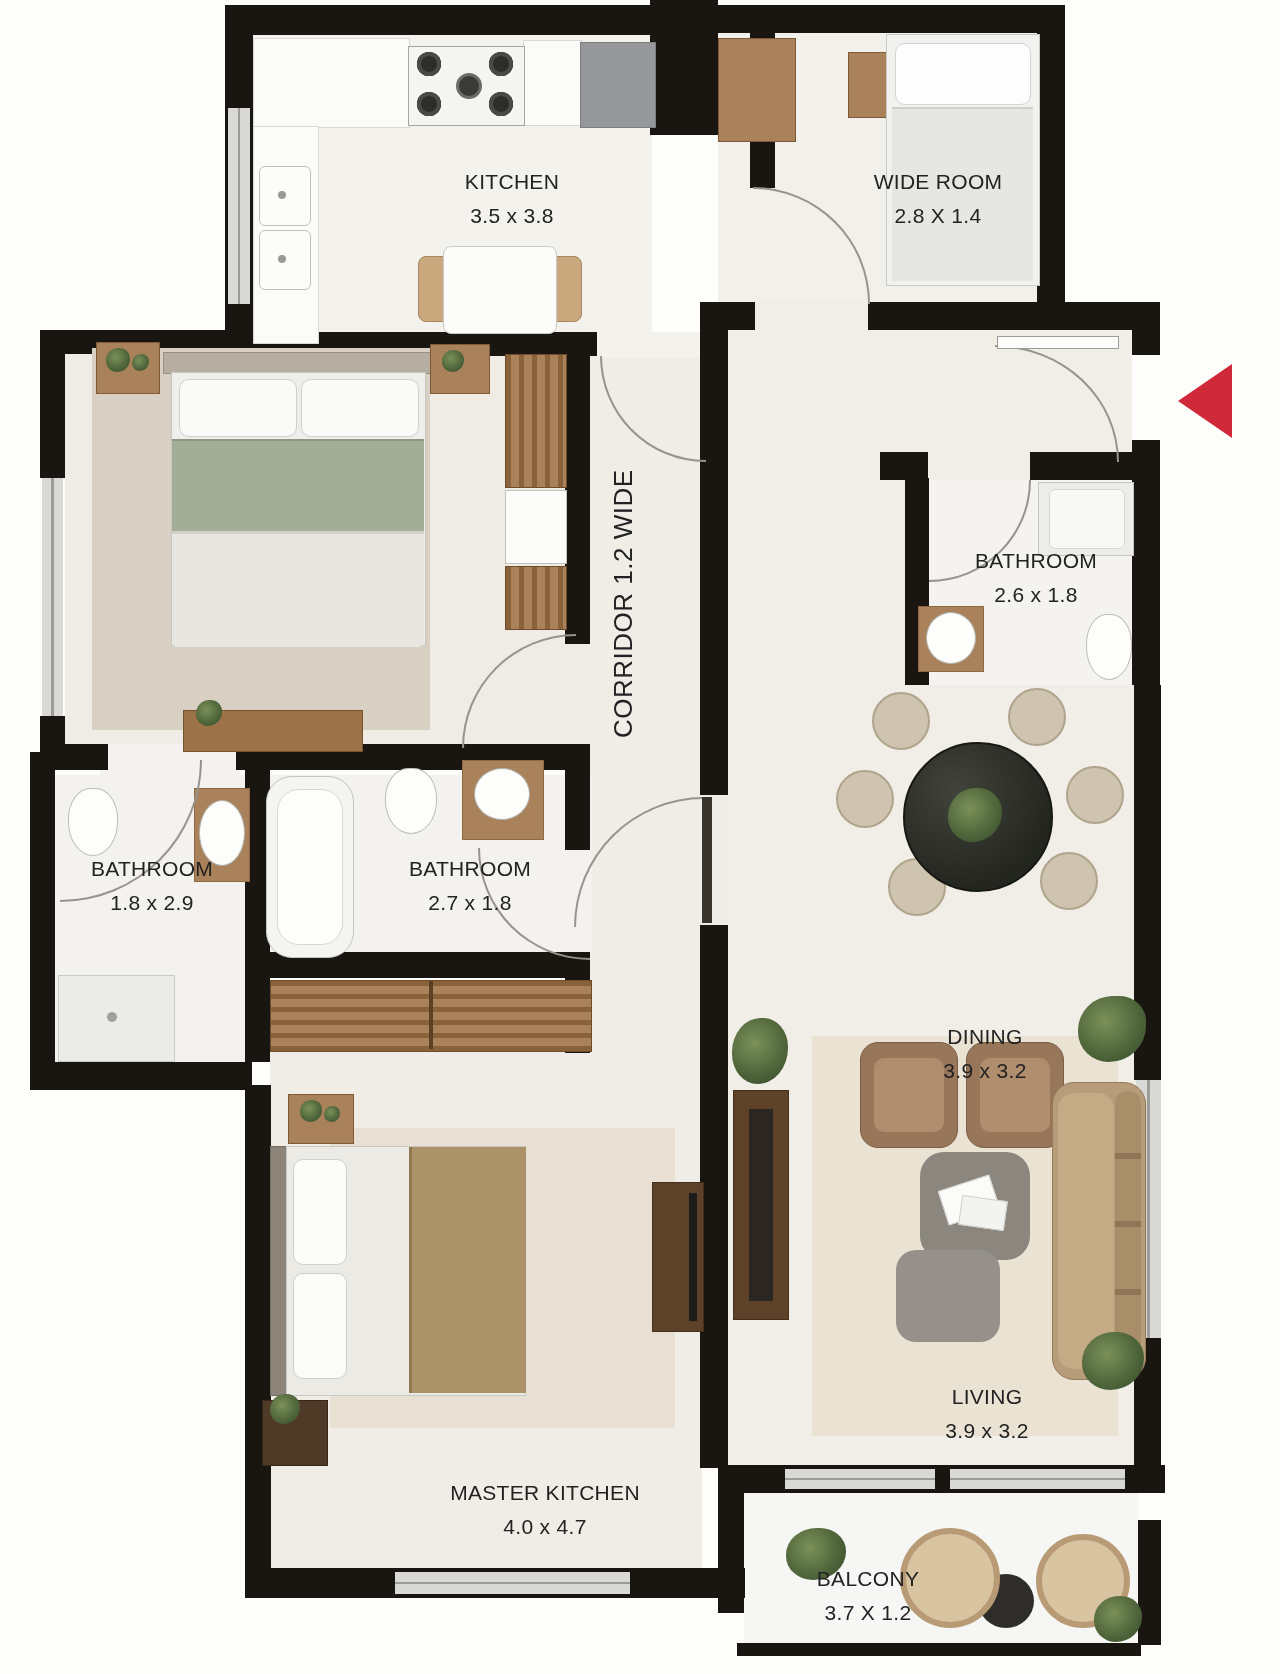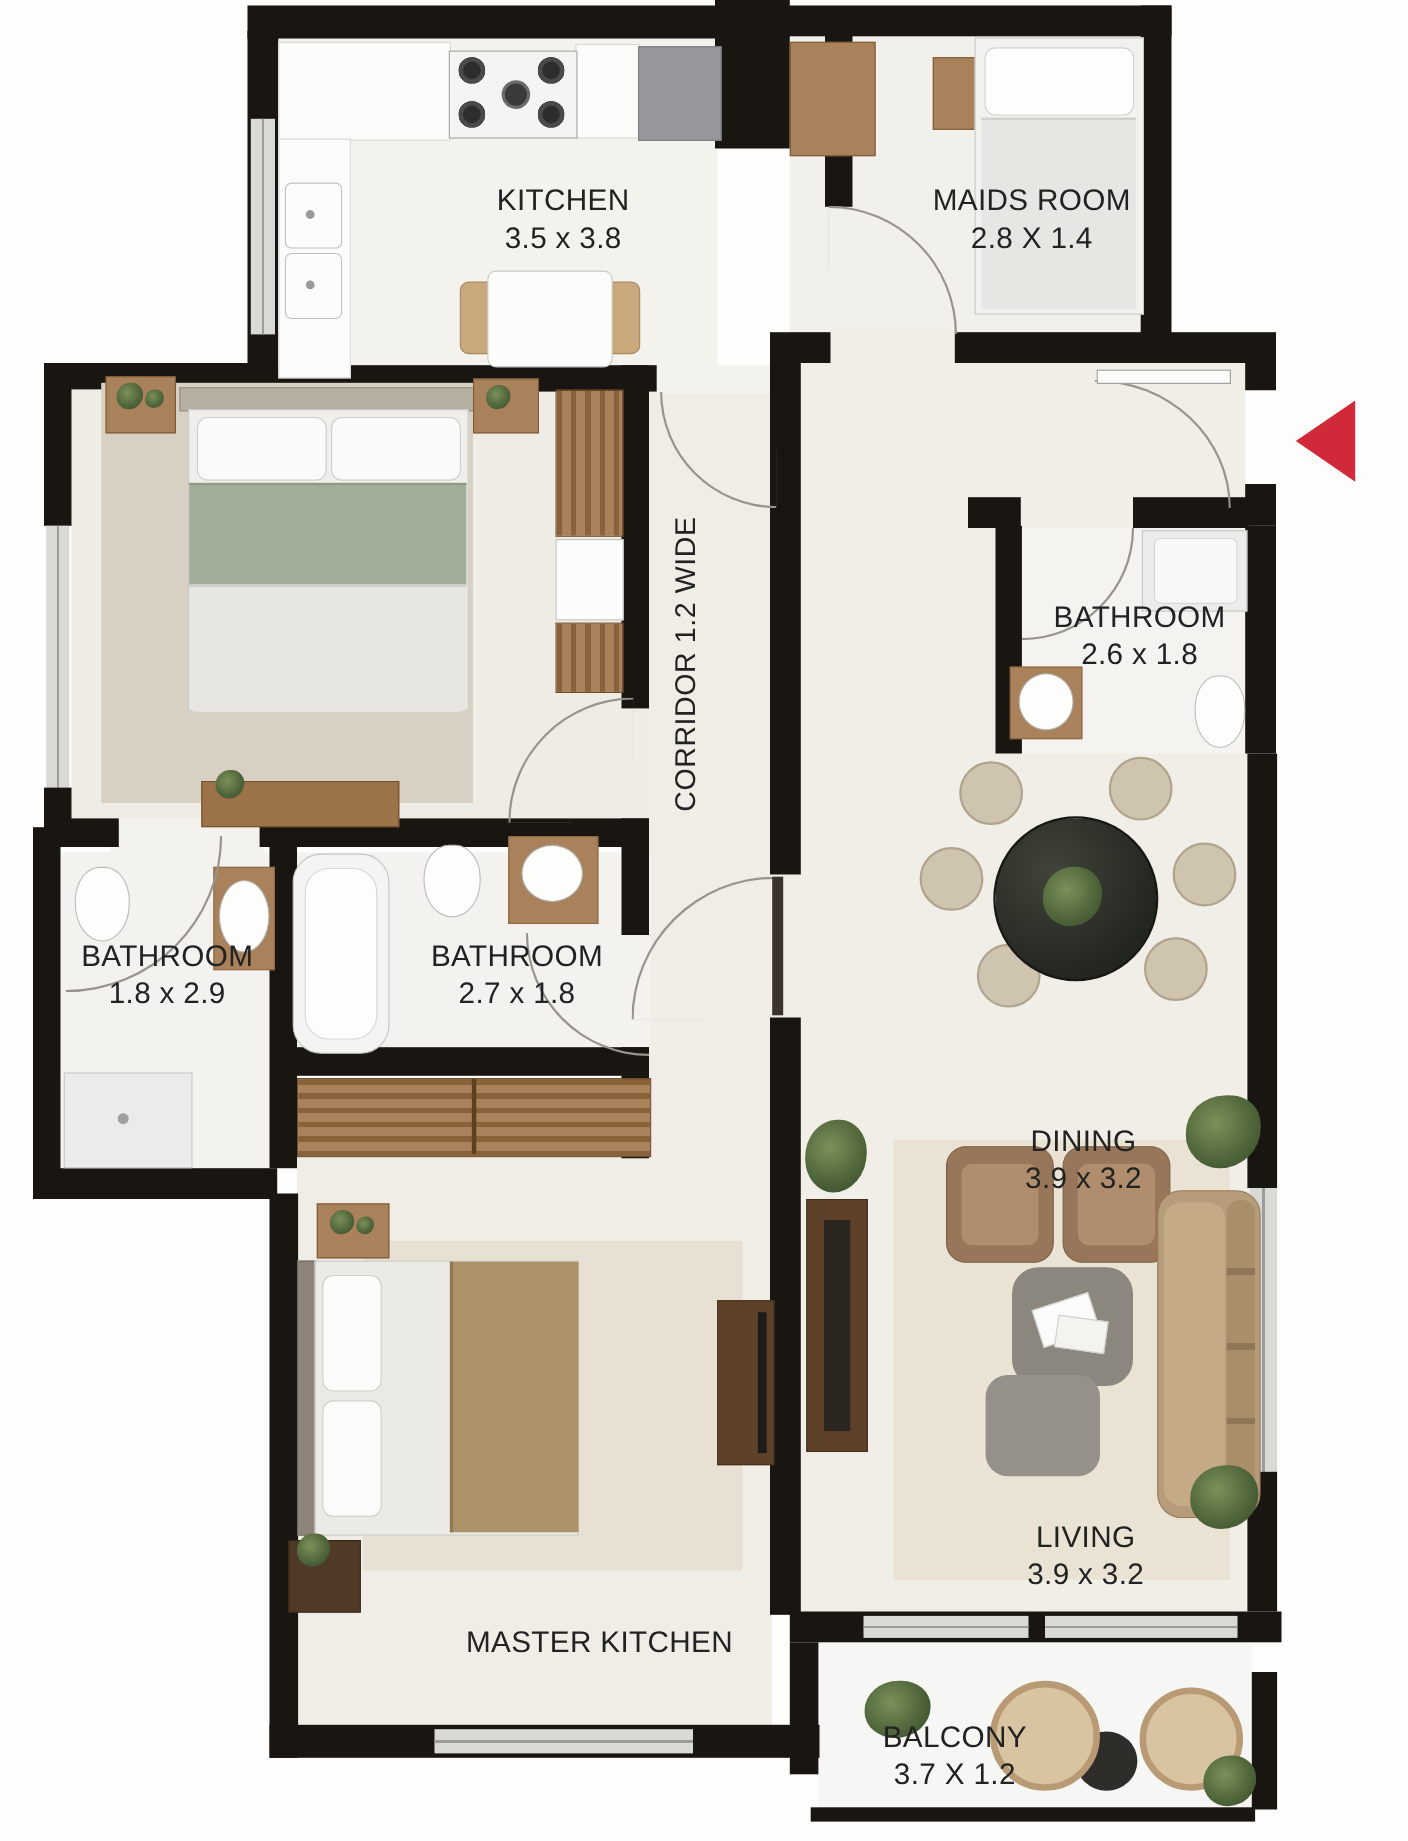--- a/index.html
+++ b/index.html
@@ -10,21 +10,21 @@
   .floor{position:absolute;}
   .win{position:absolute;background:var(--window,#d9d9d6);
        background-image:linear-gradient(to right,transparent 45%,#9c9c98 45%,#9c9c98 55%,transparent 55%);}
   .winh{position:absolute;background:var(--window,#d9d9d6);
        background-image:linear-gradient(to bottom,transparent 45%,#9c9c98 45%,#9c9c98 55%,transparent 55%);}
   .arc{position:absolute;border:0 solid #97938d;background:transparent;}
   .arc.tl{border-top-left-radius:100% 100%;border-width:2px 0 0 2px;}
   .arc.tr{border-top-right-radius:100% 100%;border-width:2px 2px 0 0;}
   .arc.bl{border-bottom-left-radius:100% 100%;border-width:0 0 2px 2px;}
   .arc.br{border-bottom-right-radius:100% 100%;border-width:0 2px 2px 0;}
-  .lbl{position:absolute;transform:translateX(-50%);text-align:center;font-size:27px;line-height:34px;
+  .lbl{position:absolute;transform:translateX(-50%);text-align:center;font-size:21px;line-height:34px;
        color:var(--text,#222);letter-spacing:.3px;white-space:nowrap;z-index:40;}
   .vlbl{position:absolute;transform:rotate(-90deg);transform-origin:0 0;font-size:26px;color:var(--text,#222);
         letter-spacing:.5px;white-space:nowrap;z-index:40;}
   .wood{background:var(--wood,#a9815a);}
   .wardrobe{background:repeating-linear-gradient(90deg,#8a6239 0 5px,#a9815a 5px 13px);border:1px solid #6e4d2c;}
   .wardrobeh{background:repeating-linear-gradient(0deg,#8a6239 0 5px,#a9815a 5px 13px);border:1px solid #6e4d2c;}
   .plant{position:absolute;border-radius:52% 44% 55% 46%;
          background:radial-gradient(circle at 40% 38%,#7b9159,#4c6238 62%,#35492a);z-index:12;}
   .white-box{background:#fcfcfa;border:1.5px solid #c0c0bc;}
   .toilet{position:absolute;background:#fdfdfb;border:1.5px solid #bdbdb9;border-radius:45% 45% 50% 50%;z-index:11;}
@@ -241,21 +241,21 @@
   <div class="w" style="left:905px;top:478px;width:24px;height:207px;"></div>
 
   <div class="abs" style="left:1132px;top:355px;width:30px;height:85px;background:#fdfdfc;z-index:20;"></div>
   <div class="abs" style="left:1178px;top:364px;width:0;height:0;border-top:37px solid transparent;border-bottom:37px solid transparent;border-right:54px solid var(--arrow,#d02a3a);z-index:30;"></div>
 
   <div class="lbl" style="left:512px;top:165px;">
     <div>KITCHEN</div>
       <div>3.5 x 3.8</div>
   </div>
   <div class="lbl" style="left:938px;top:165px;">
-    <div>MAIDS ROOM</div>
+    <div>WIDE ROOM</div>
       <div>2.8 X 1.4</div>
   </div>
   <div class="lbl" style="left:1036px;top:544px;">
     <div>BATHROOM</div>
       <div>2.6 x 1.8</div>
   </div>
   <div class="vlbl" style="left:608px;top:738px;">
     <div>CORRIDOR 1.2 WIDE</div>
   </div>
   <div class="lbl" style="left:152px;top:852px;">
@@ -269,19 +269,20 @@
   <div class="lbl" style="left:985px;top:1020px;text-align:center;">
     <div>DINING</div>
       <div>3.9 x 3.2</div>
   </div>
   <div class="lbl" style="left:987px;top:1380px;">
     <div>LIVING</div>
       <div>3.9 x 3.2</div>
   </div>
   <div class="lbl" style="left:545px;top:1476px;">
     <div>MASTER KITCHEN</div>
+      <div>4.0 x 4.7</div>
   </div>
   <div class="lbl" style="left:868px;top:1562px;">
     <div>BALCONY</div>
       <div>3.7 X 1.2</div>
   </div>
 
 </div>
 
 </body></html>

